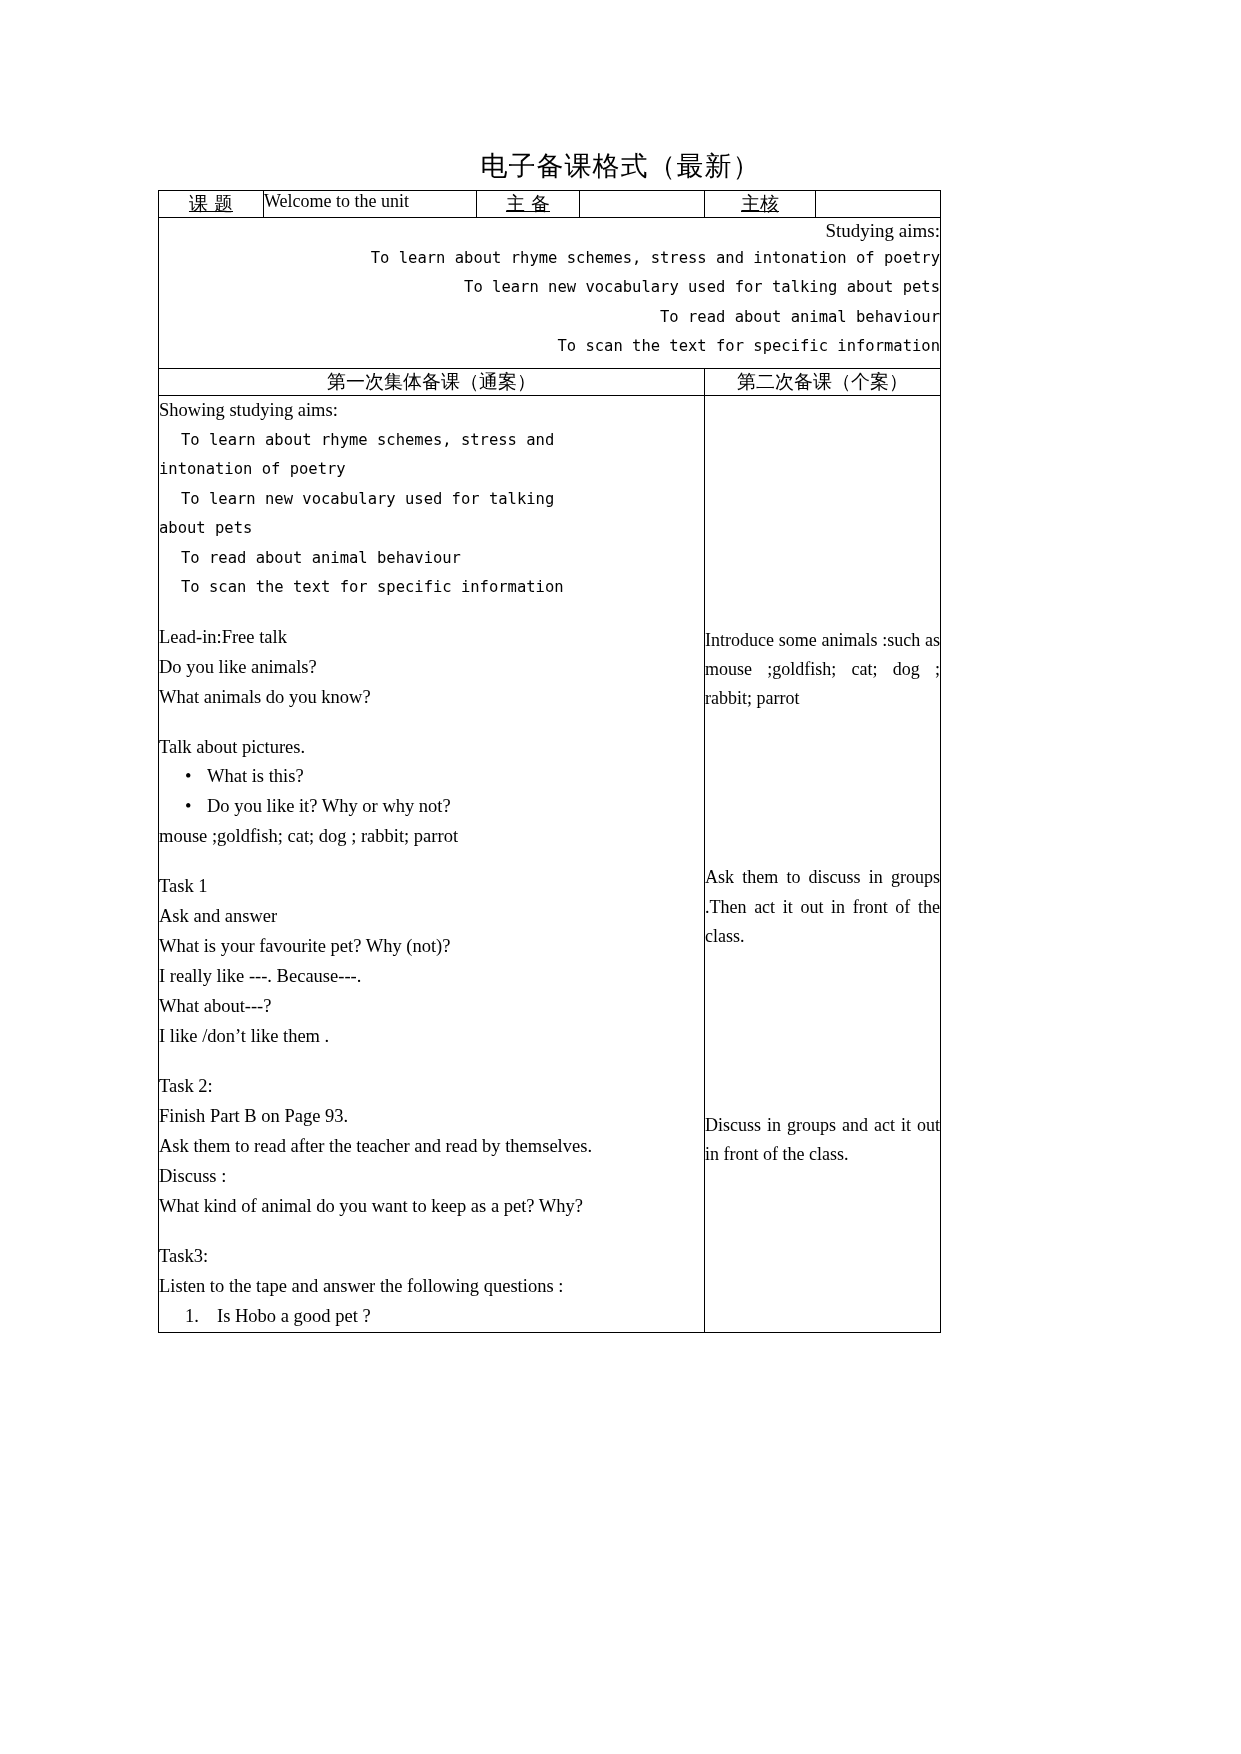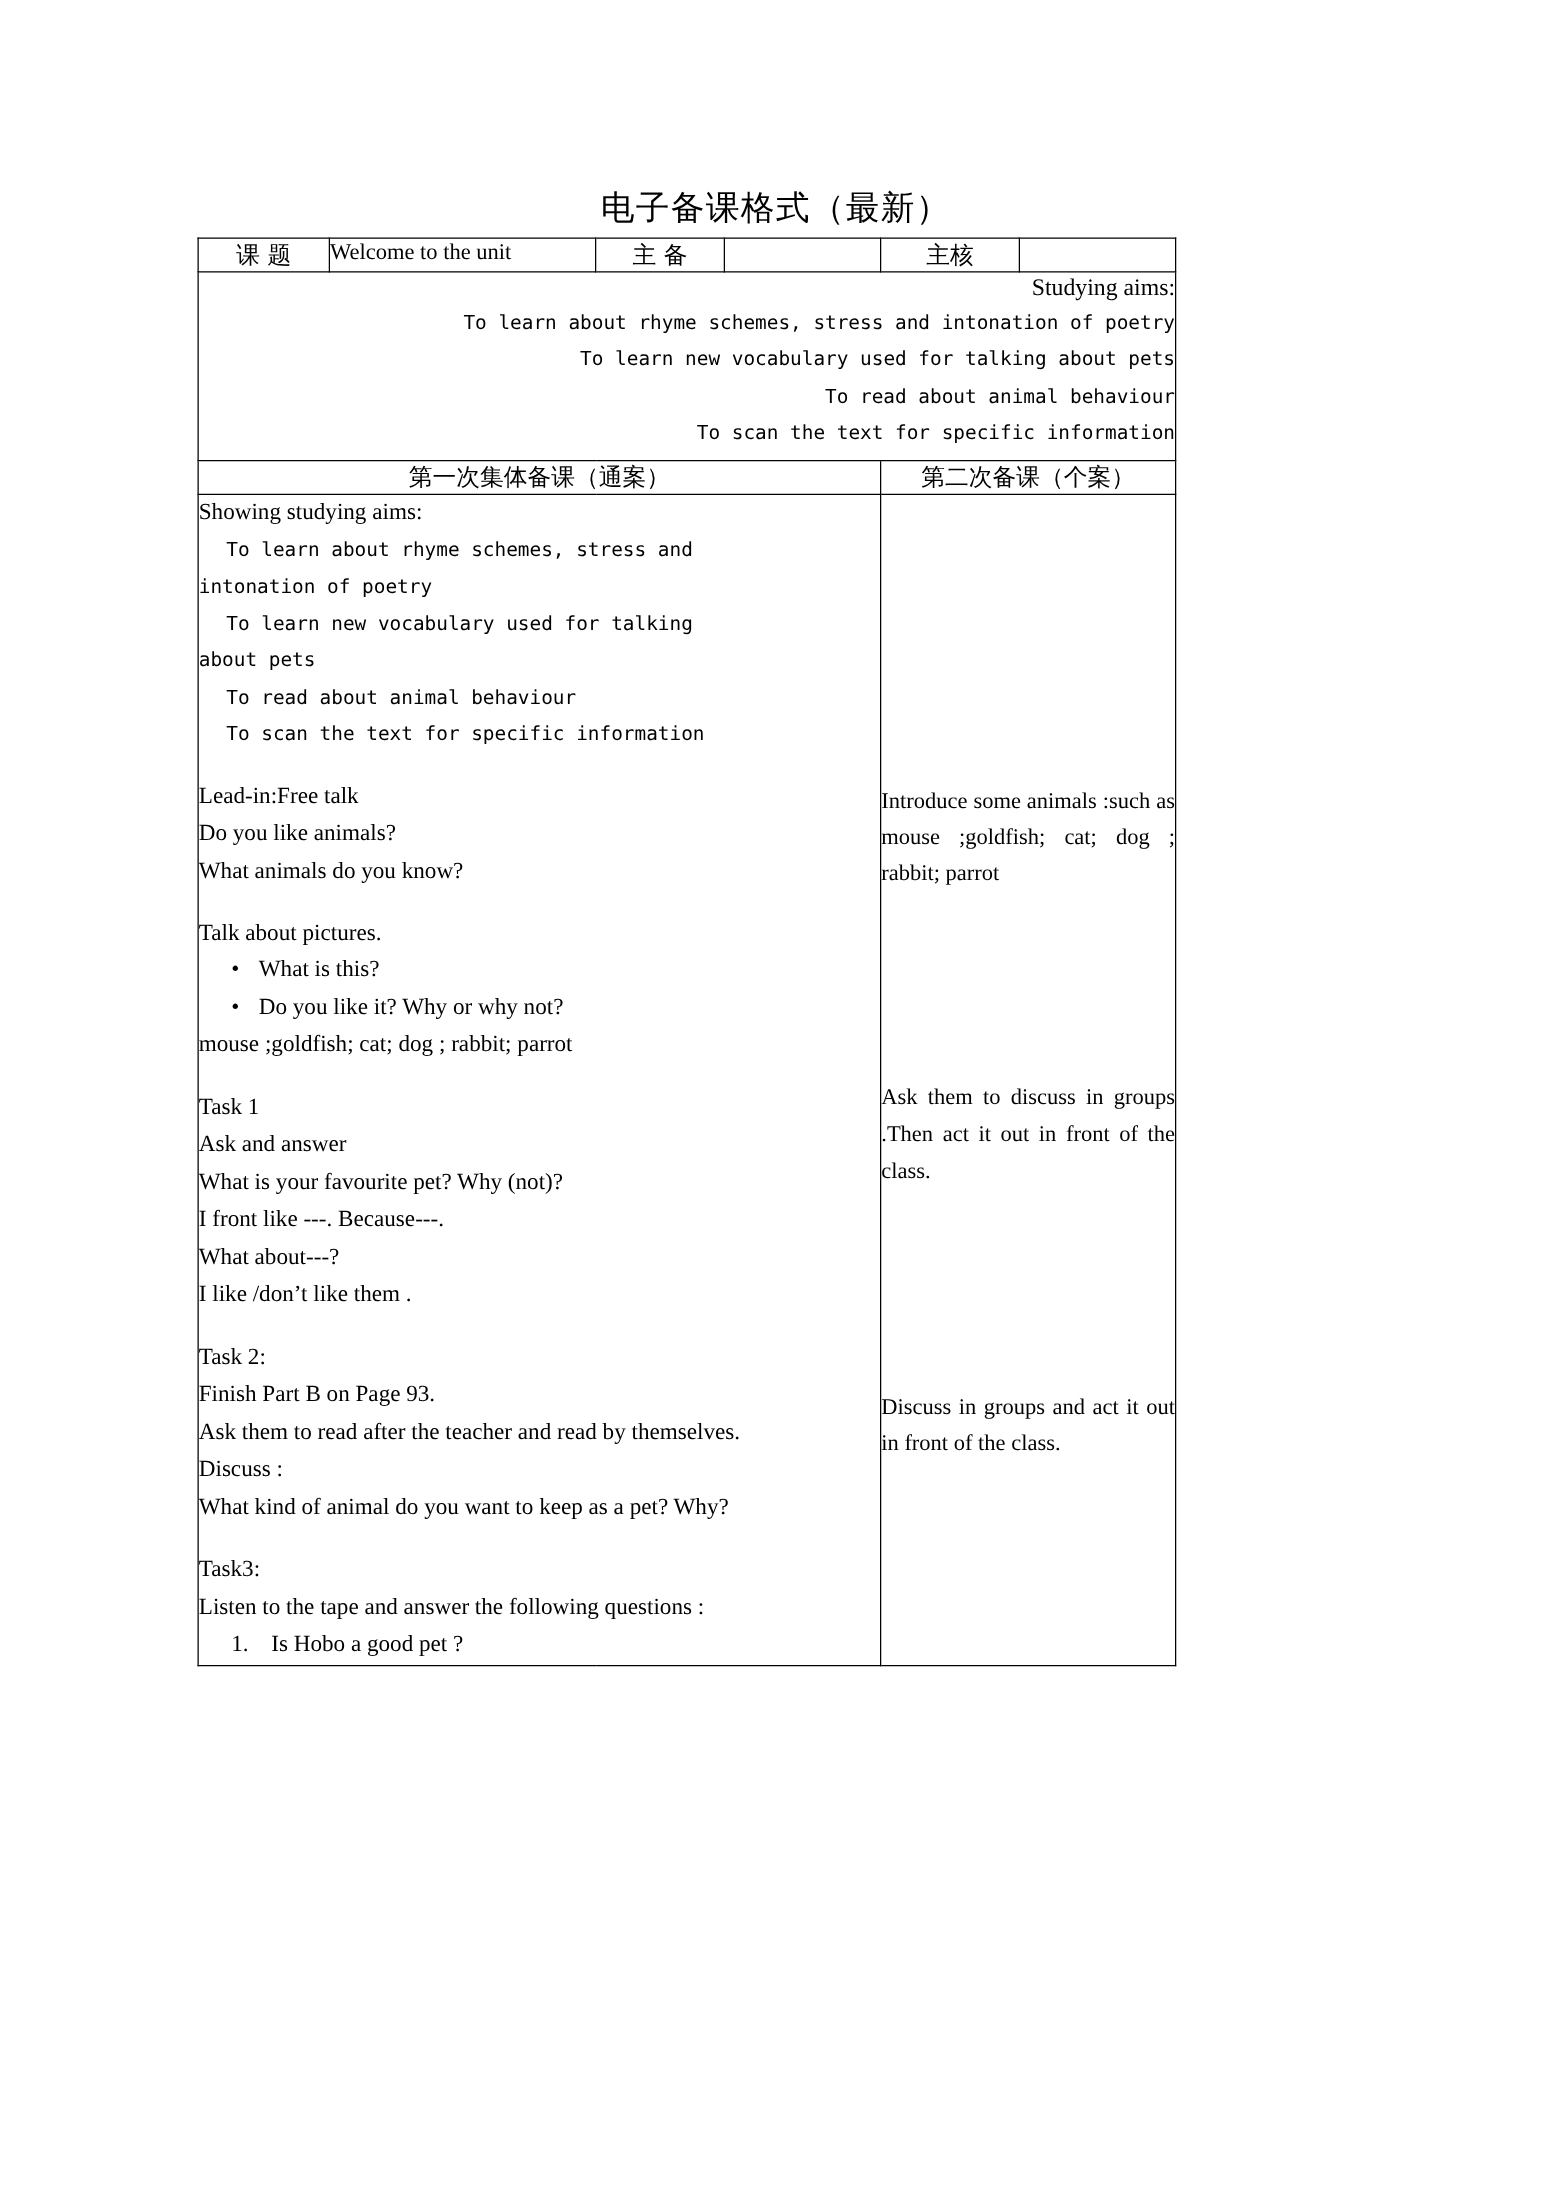--- a/index.html
+++ b/index.html
@@ -46,20 +46,21 @@
     padding: 0;
   }
   .cn {
     font-family: "DejaVu Serif", serif;
   }
   .hdr-label {
     text-align: center;
     font-size: 19px;
     padding: 5px 4px 6px 4px;
     white-space: nowrap;
+    text-decoration: underline;
   }
   .hdr-val {
     font-size: 18px;
     padding: 6px 4px 6px 8px;
   }
   .aims-cell {
     padding: 8px 10px 14px 8px;
     height: 150px;
     text-align: right;
   }
@@ -201,21 +202,21 @@
             <li>What is this?</li>
             <li>Do you like it? Why or why not?</li>
           </ul>
           <div class="blk">mouse ;goldfish; cat; dog ; rabbit; parrot</div>
 
           <div class="spacer"></div>
 
           <div class="blk">Task 1</div>
           <div class="blk">Ask and answer</div>
           <div class="blk">What is your favourite pet? Why (not)?</div>
-          <div class="blk">I front like ---. Because---.</div>
+          <div class="blk">I really like ---. Because---.</div>
           <div class="blk">What about---?</div>
           <div class="blk">I like /don’t like them .</div>
 
           <div class="spacer"></div>
 
           <div class="blk">Task 2:</div>
           <div class="blk">Finish Part B on Page 93.</div>
           <div class="blk">Ask them to read after the teacher and read by themselves.</div>
           <div class="blk">Discuss :</div>
           <div class="blk">What kind of animal do you want to keep as a pet? Why?</div>

